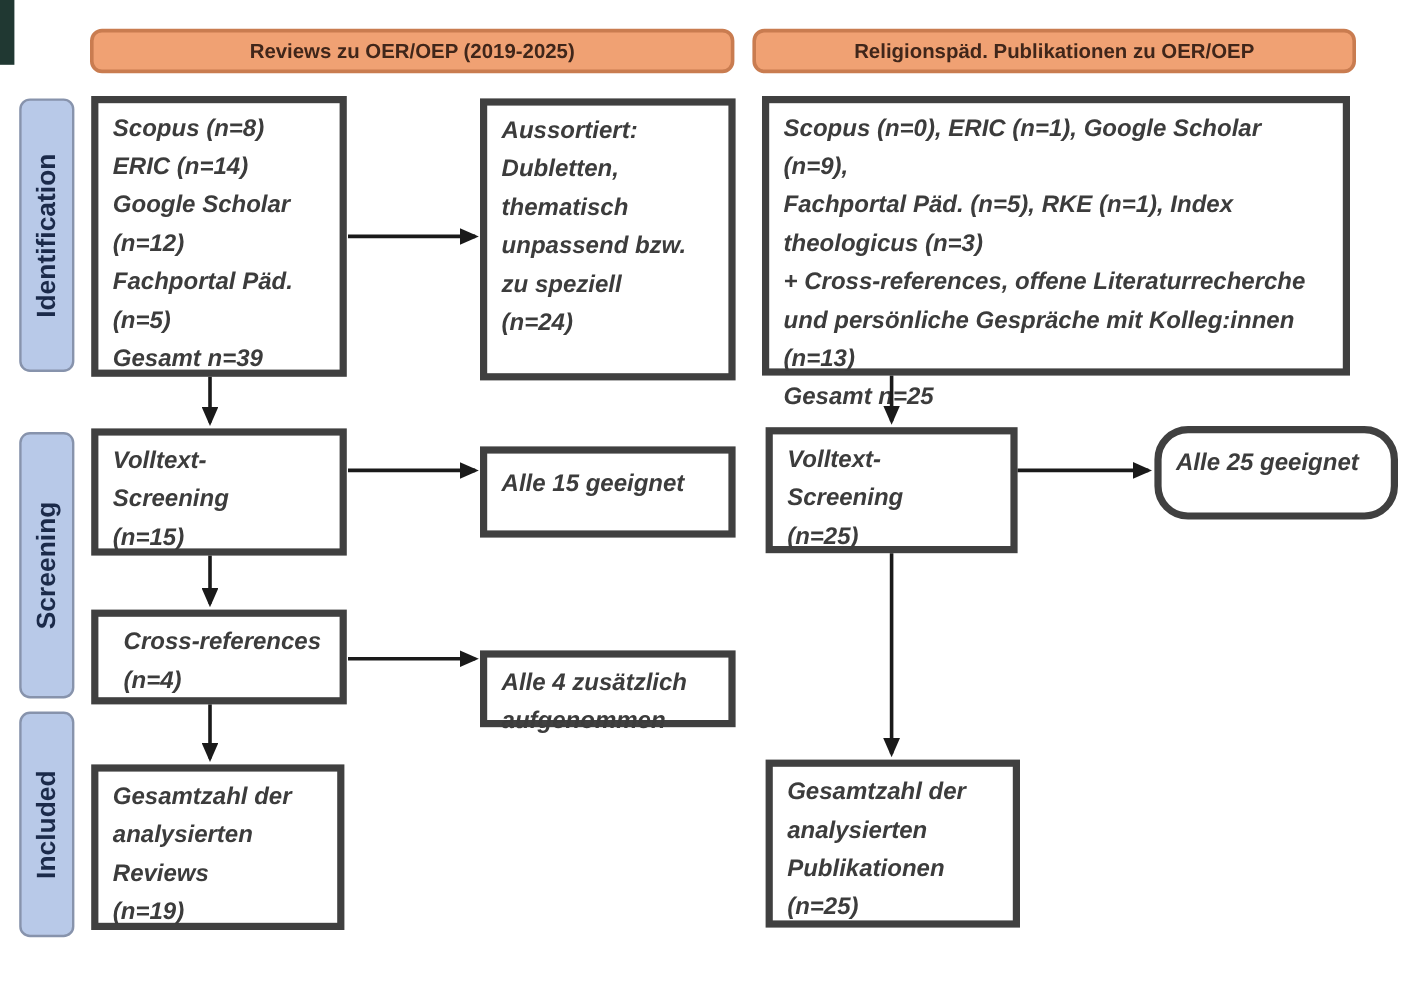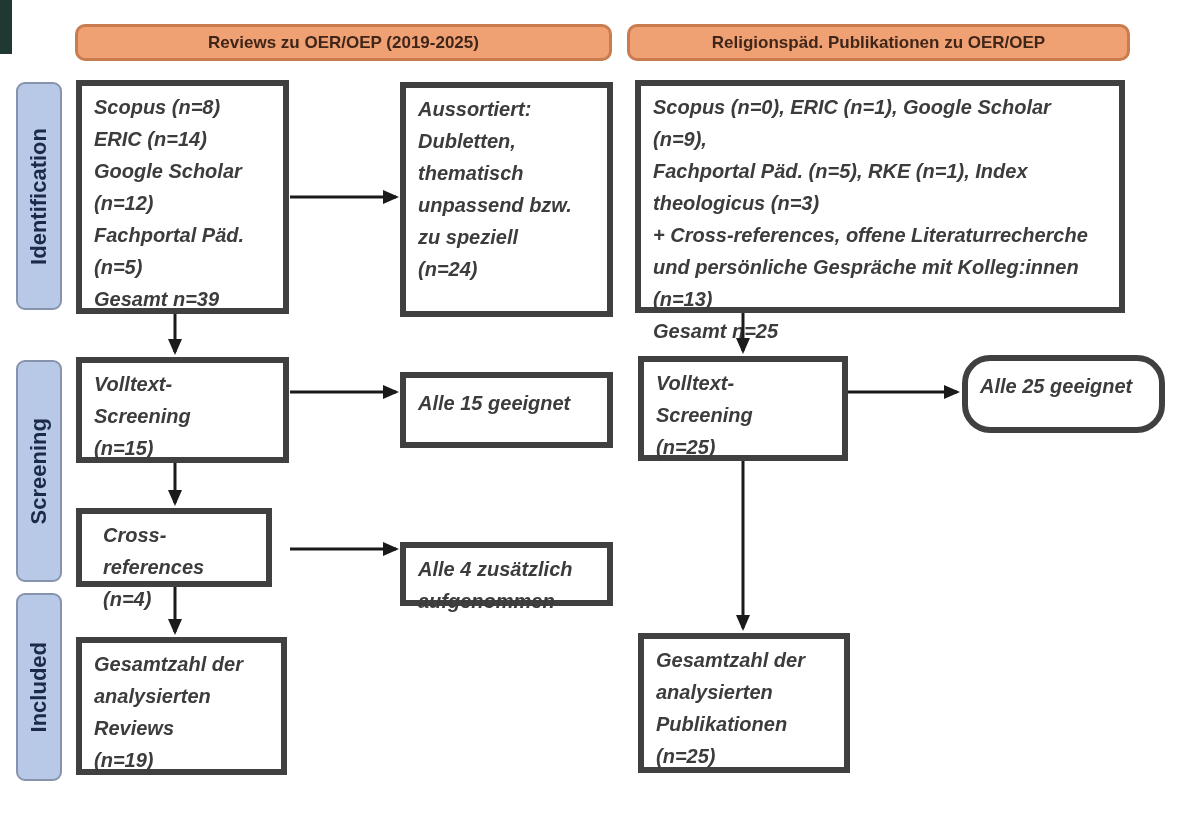--- a/index.html
+++ b/index.html
@@ -68,21 +68,21 @@
     white-space:pre-line;
     font-style:italic;
   }
   .b-l-id{left:76px;top:80px;width:213px;height:234px;}
   .b-l-sort{left:400px;top:82px;width:213px;height:235px;}
   .b-r-id{left:635px;top:80px;width:490px;height:233px;}
   .b-l-vt{left:76px;top:357px;width:213px;height:106px;}
   .b-l-vt-res{left:400px;top:356px;width:213px;height:76px;padding-top:9px;margin-top:16px;}
   .b-r-vt{left:638px;top:356px;width:210px;height:105px;}
   .b-r-vt-res{left:962px;top:355px;width:203px;height:78px;padding-top:9px;border-radius:28px;}
-  .b-l-cr{left:76px;top:508px;width:196px;height:79px;padding-left:21px;}
+  .b-l-cr{left:76px;top:508px;width:213px;height:79px;padding-left:21px;}
   .b-l-cr-res{left:400px;top:510px;width:213px;height:64px;margin-top:32px;}
   .b-l-inc{left:76px;top:637px;width:211px;height:138px;}
   .b-r-inc{left:638px;top:633px;width:212px;height:140px;}
   svg.arrows{position:absolute;left:0;top:0;pointer-events:none;}
   svg.arrows line{stroke:#1A1A1A;stroke-width:3;}
 </style>
 </head>
 <body>
 
 <div class="canvas">

